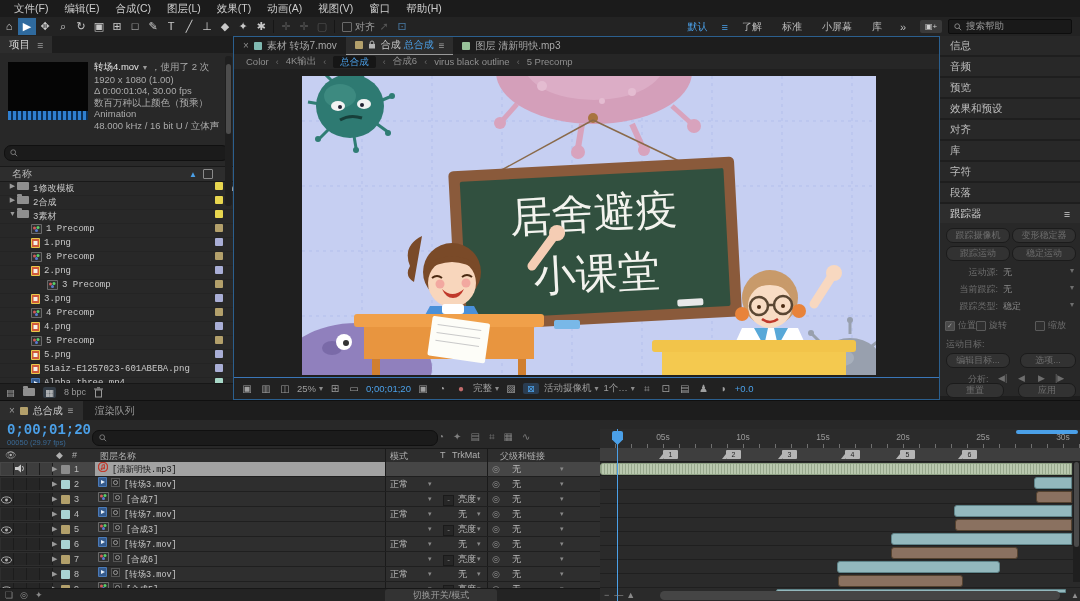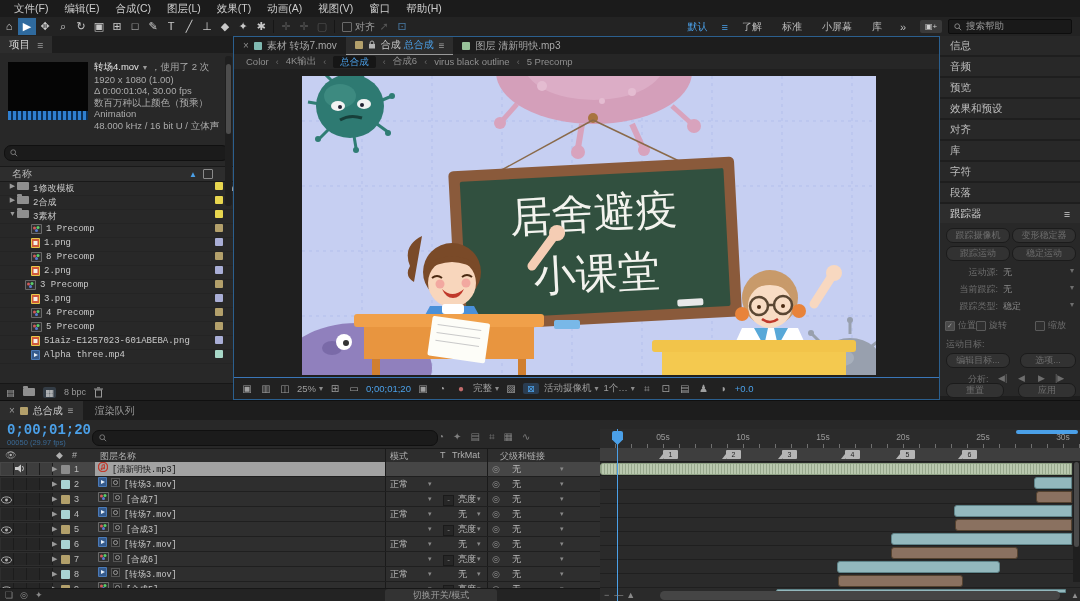--- a/index.html
+++ b/index.html
@@ -299,21 +299,21 @@
         <div class="p-row" style="padding-left:22px">
           <span class="tw"></span>
           <span class="svgi"><svg width="9" height="10" viewBox="0 0 9 10">
               <rect width="9" height="10" rx="1" fill="#e8c84a"></rect>
               <rect x="1" y="1" width="7" height="8" fill="#d05a3a"></rect>
               <rect x="2.5" y="3" width="4" height="4" fill="#f5f0e8"></rect>
             </svg></span>
           <span class="lbl">2.png</span>
           <span class="chip" style="background:#a9aed6"></span>
         </div>
-        <div class="p-row" style="padding-left:16px">
+        <div class="p-row" style="padding-left:38px">
           <span class="tw"></span>
           <span class="svgi"><svg width="11" height="10" viewBox="0 0 11 10">
               <rect width="11" height="10" rx="1" fill="#6a6a6a"></rect>
               <rect x="1" y="1" width="9" height="8" fill="#303030"></rect>
               <circle cx="3.5" cy="4" r="1.5" fill="#d05a5a"></circle>
               <circle cx="7" cy="3.5" r="1.5" fill="#5ad06a"></circle>
               <circle cx="5.5" cy="6.5" r="1.5" fill="#5a7ad0"></circle>
             </svg></span>
           <span class="lbl">3 Precomp</span>
           <span class="chip" style="background:#b3a06b"></span>
@@ -335,29 +335,49 @@
               <rect x="1" y="1" width="9" height="8" fill="#303030"></rect>
               <circle cx="3.5" cy="4" r="1.5" fill="#d05a5a"></circle>
               <circle cx="7" cy="3.5" r="1.5" fill="#5ad06a"></circle>
               <circle cx="5.5" cy="6.5" r="1.5" fill="#5a7ad0"></circle>
             </svg></span>
           <span class="lbl">4 Precomp</span>
           <span class="chip" style="background:#b3a06b"></span>
         </div>
         <div class="p-row" style="padding-left:22px">
           <span class="tw"></span>
+          <span class="svgi"><svg width="9" height="10" viewBox="0 0 9 10">
+              <rect width="9" height="10" rx="1" fill="#e8c84a"></rect>
+              <rect x="1" y="1" width="7" height="8" fill="#d05a3a"></rect>
+              <rect x="2.5" y="3" width="4" height="4" fill="#f5f0e8"></rect>
+            </svg></span>
+          <span class="lbl">4.png</span>
+          <span class="chip" style="background:#a9aed6"></span>
+        </div>
+        <div class="p-row" style="padding-left:22px">
+          <span class="tw"></span>
           <span class="svgi"><svg width="11" height="10" viewBox="0 0 11 10">
               <rect width="11" height="10" rx="1" fill="#6a6a6a"></rect>
               <rect x="1" y="1" width="9" height="8" fill="#303030"></rect>
               <circle cx="3.5" cy="4" r="1.5" fill="#d05a5a"></circle>
               <circle cx="7" cy="3.5" r="1.5" fill="#5ad06a"></circle>
               <circle cx="5.5" cy="6.5" r="1.5" fill="#5a7ad0"></circle>
             </svg></span>
           <span class="lbl">5 Precomp</span>
           <span class="chip" style="background:#b3a06b"></span>
+        </div>
+        <div class="p-row" style="padding-left:22px">
+          <span class="tw"></span>
+          <span class="svgi"><svg width="9" height="10" viewBox="0 0 9 10">
+              <rect width="9" height="10" rx="1" fill="#e8c84a"></rect>
+              <rect x="1" y="1" width="7" height="8" fill="#d05a3a"></rect>
+              <rect x="2.5" y="3" width="4" height="4" fill="#f5f0e8"></rect>
+            </svg></span>
+          <span class="lbl">5.png</span>
+          <span class="chip" style="background:#a9aed6"></span>
         </div>
         <div class="p-row" style="padding-left:22px">
           <span class="tw"></span>
           <span class="svgi"><svg width="9" height="10" viewBox="0 0 9 10">
               <rect width="9" height="10" rx="1" fill="#e8c84a"></rect>
               <rect x="1" y="1" width="7" height="8" fill="#d05a3a"></rect>
               <rect x="2.5" y="3" width="4" height="4" fill="#f5f0e8"></rect>
             </svg></span>
           <span class="lbl">51aiz-E1257023-601ABEBA.png</span>
           <span class="chip" style="background:#a9aed6"></span>

